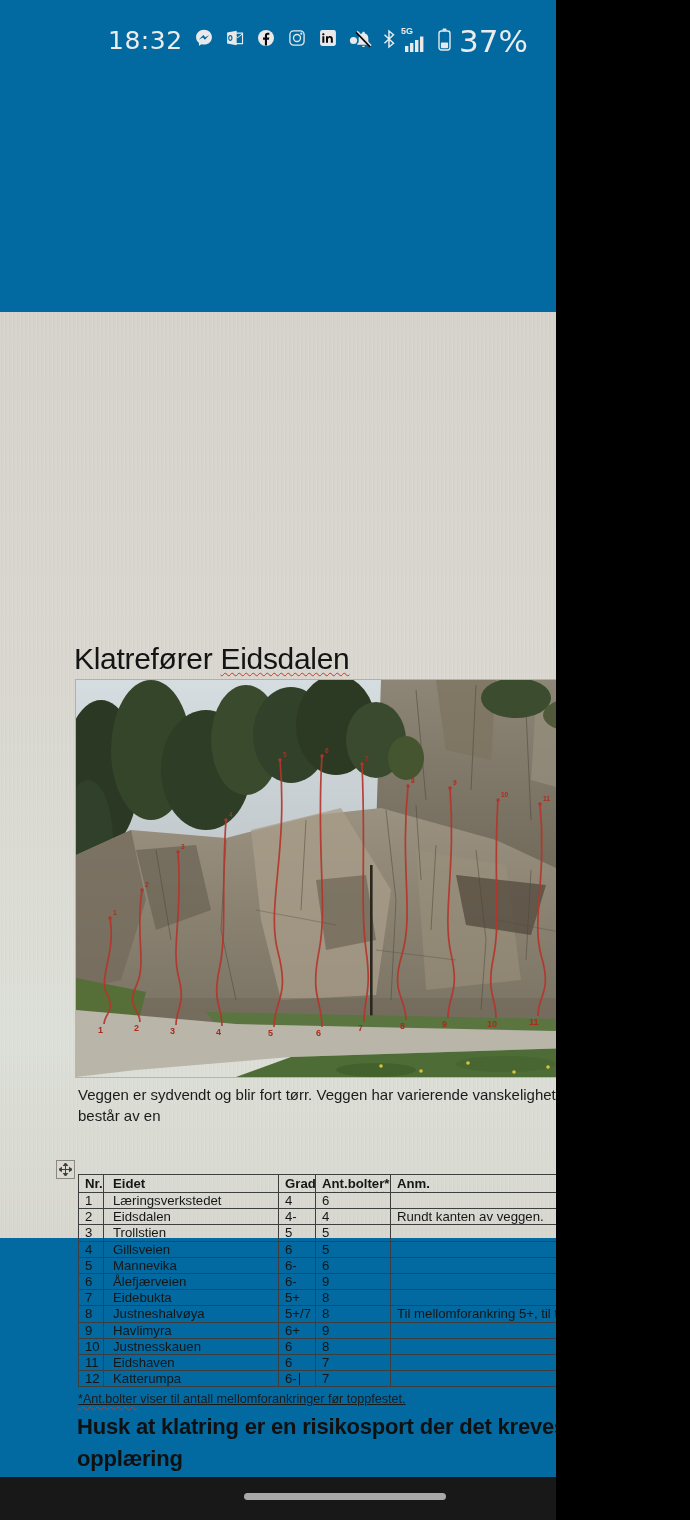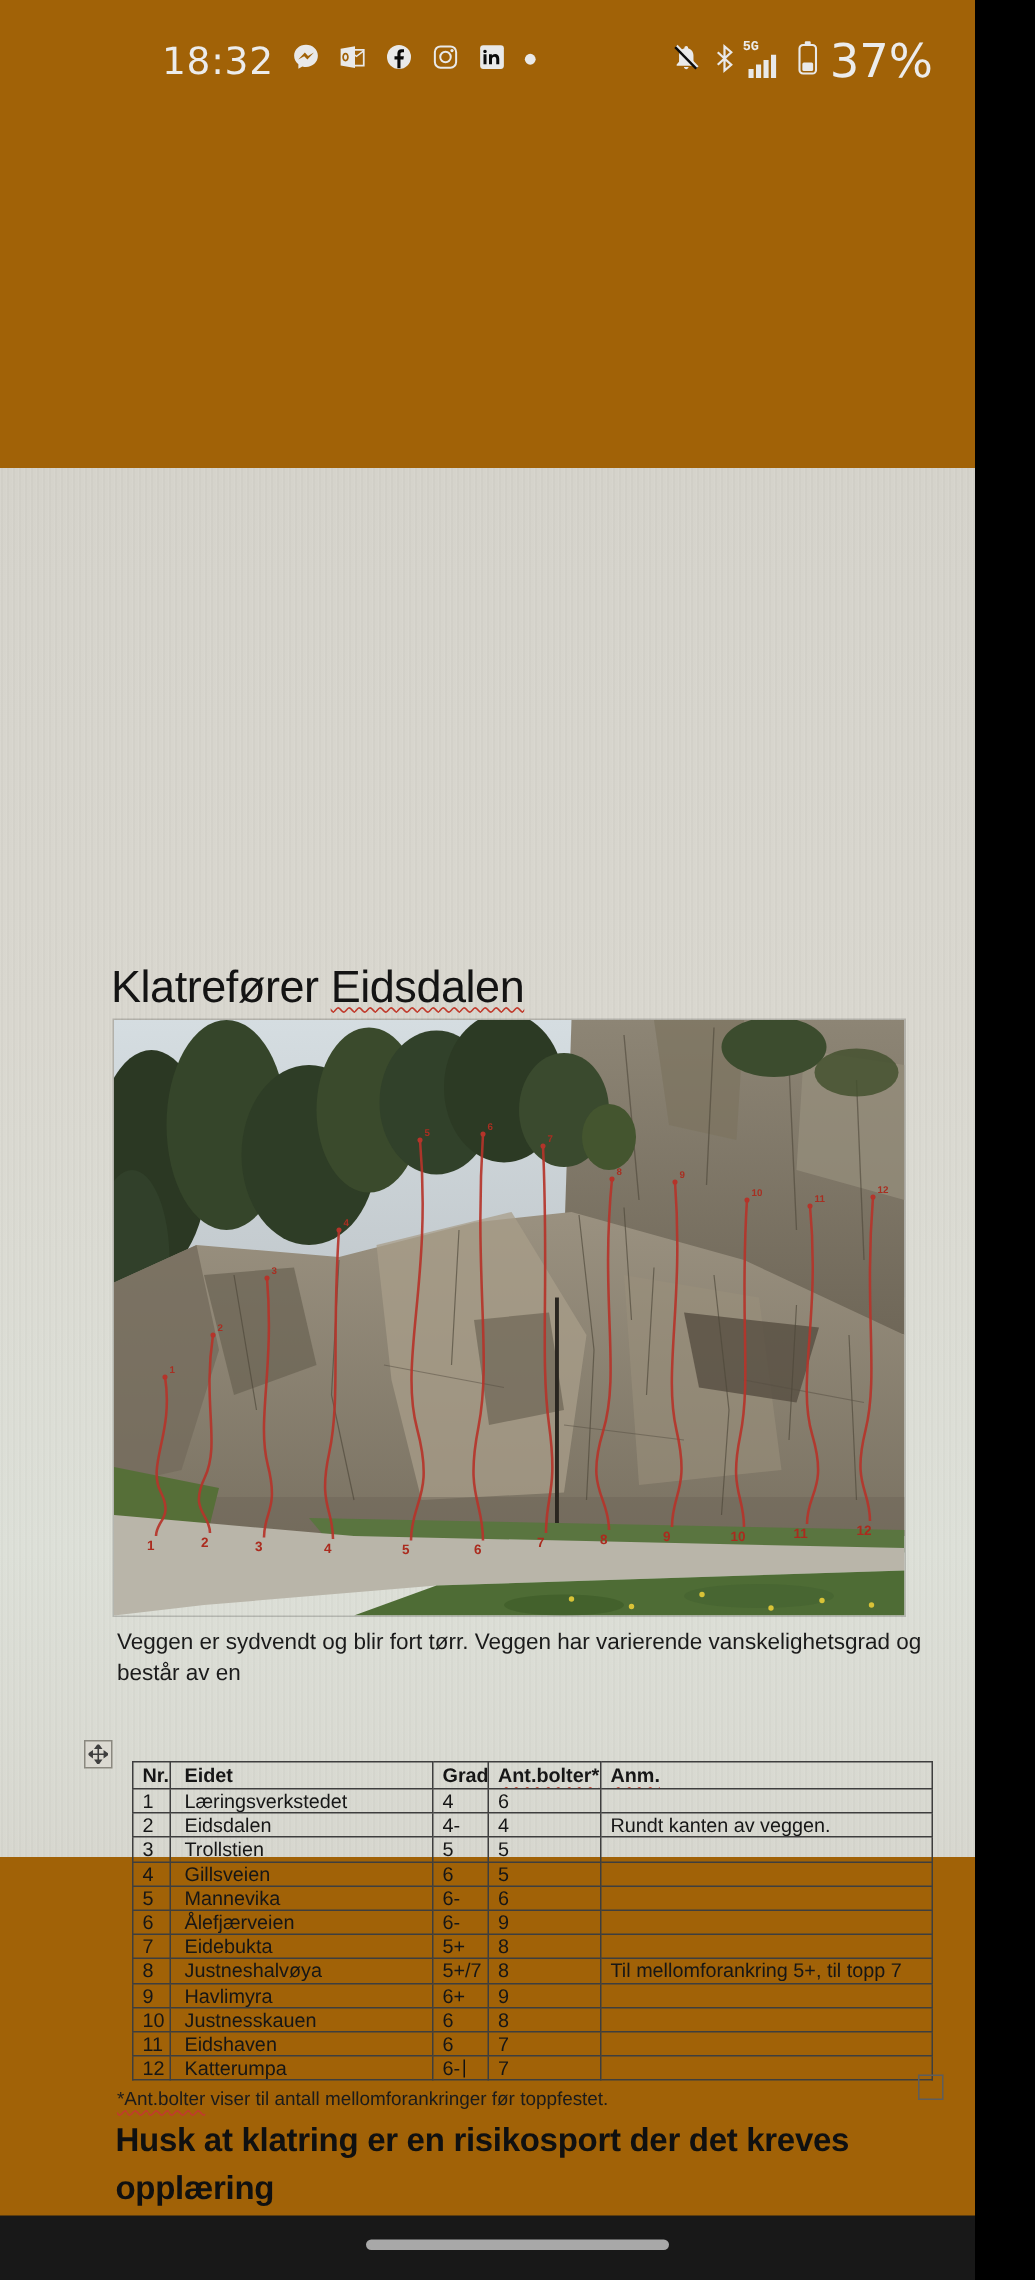--- a/index.html
+++ b/index.html
@@ -1,26 +1,26 @@
 <!DOCTYPE html>
 <html><head>
 <meta charset="utf-8">
 <style>
   html,body{margin:0;padding:0;background:#000;}
-  .screen{position:relative;width:650px;height:1520px;background:#a16207;overflow:hidden;
+  .screen{position:relative;width:556px;height:1520px;background:#0369a1;overflow:hidden;
           font-family:"Liberation Sans",sans-serif;}
 
   
   .sb-left{position:absolute;left:108px;top:22px;height:36px;display:flex;align-items:center;gap:11px;}
   .sb-time{color:#ececec;font-size:25px;letter-spacing:.5px;font-family:"DejaVu Sans",sans-serif;}
   .sb-right{position:absolute;right:28px;top:24px;height:34px;display:flex;align-items:center;gap:8px;}
   .sb-batt-text{color:#ececec;font-size:31px;font-family:"DejaVu Sans",sans-serif;}
   .signal{position:relative;width:26px;height:22px;}
   .sg-label{position:absolute;top:-4px;left:-3px;color:#ececec;font-size:9px;font-weight:bold;
-            font-family:Liberation Mono, monospace;}
+            font-family:Liberation Sans, sans-serif;}
   .signal svg{position:absolute;bottom:0;left:0;}
 
   
   .doc{position:absolute;left:0;top:312px;width:690px;height:926px;
        background:
          repeating-linear-gradient(90deg, rgba(255,255,255,.05) 0 1px, rgba(0,0,0,.02) 1px 2px, rgba(0,0,0,0) 2px 4px),
          linear-gradient(180deg,#d5d3cb 0%,#d9d7cf 40%,#dde0d8 78%,#d7d7cf 100%);}
   .doc::after{content:'';position:absolute;right:0;top:0;bottom:0;width:14px;
        background:linear-gradient(90deg,rgba(0,0,0,0),rgba(0,0,0,.13));pointer-events:none;}
 
@@ -29,31 +29,31 @@
   .sq{text-decoration-line:underline;text-decoration-style:wavy;text-decoration-color:#c13a2c;
       text-decoration-thickness:1px;text-underline-offset:3px;}
 
   .photo{position:absolute;left:76px;top:368px;width:527px;height:397px;outline:1px solid rgba(0,0,0,.18);}
 
   .intro{position:absolute;left:78px;top:773px;width:538px;font-size:15px;line-height:20.5px;color:#1b1b1b;}
 
   .tbl-handle{position:absolute;left:56px;top:848px;width:17px;height:17px;border:1px solid #8a887f;
               background:#dbd9d1;display:flex;align-items:center;justify-content:center;}
 
-  .route-table{position:absolute;left:88px;top:862px;border-collapse:collapse;table-layout:fixed;
+  .route-table{position:absolute;left:78px;top:862px;border-collapse:collapse;table-layout:fixed;
                width:533px;font-size:13.2px;color:#161616;}
   .route-table th,.route-table td{border:1px solid #3e3e3e;padding:0 2px 0 6px;height:15.2px;
                line-height:15px;text-align:left;overflow:hidden;white-space:nowrap;}
   .route-table th{font-weight:700;height:17px;}
   .route-table td.c-navn,.route-table th.h-navn{padding-left:9px;}
   .caret{display:inline-block;width:1.4px;height:12px;background:#111;margin-left:2px;vertical-align:-2px;}
 
   .tbl-resize{position:absolute;left:612px;top:1071px;width:15px;height:15px;border:1.6px solid #5d5d5d;}
 
-  .footnote{position:absolute;left:78px;top:1080px;font-size:12.6px;color:#1b1b1b;}
+  .footnote{position:absolute;left:78px;top:1080px;font-size:12.6px;color:#1b1b1b;text-decoration:underline;}
 
   .warning{position:absolute;left:77px;top:1099px;width:545px;font-size:22px;font-weight:700;
            line-height:31.5px;color:#101010;letter-spacing:-.2px;}
 
   .ckk{position:absolute;left:84px;top:1184px;color:#1b6591;}
   .ckk-text{font-size:37px;font-weight:600;letter-spacing:3px;line-height:1;}
 
   .eidet{position:absolute;left:487px;top:1168px;width:120px;height:66px;}
   .eidet-text{position:absolute;left:0;top:17px;font-size:27px;font-weight:700;color:#3a3a38;letter-spacing:.5px;}
   .eidet-tris{position:absolute;left:38px;top:0px;}

